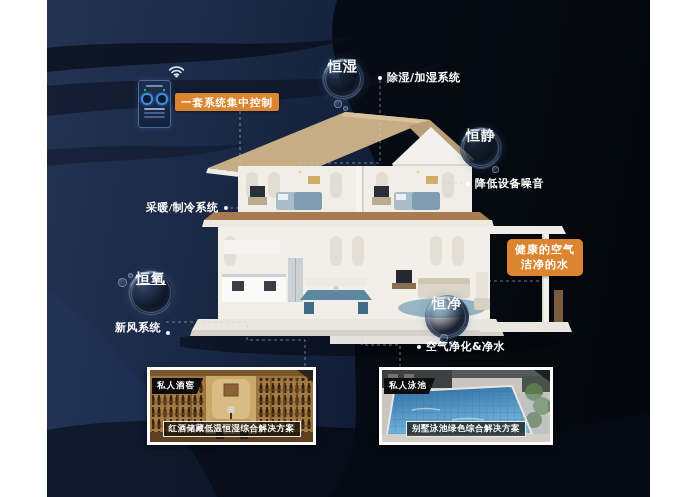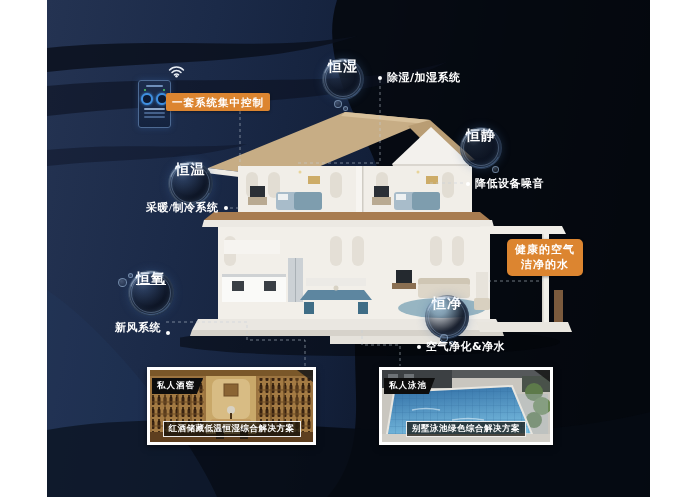--- a/index.html
+++ b/index.html
@@ -181,30 +181,27 @@
   </div>
   <svg class="wifi" width="17" height="14" viewBox="0 0 16 12">
     <g fill="none" stroke="#e8edf4" stroke-width="1.5" stroke-linecap="round">
       <path d="M1.5,5 a9,9 0 0 1 13,0"></path>
       <path d="M3.8,7.4 a5.8,5.8 0 0 1 8.4,0"></path>
       <path d="M6.1,9.6 a2.6,2.6 0 0 1 3.8,0"></path>
     </g>
     <circle cx="8" cy="11" r="1.2" fill="#e8edf4"></circle>
   </svg>
 
-  <div class="tag-orange" style="left:166px;top:93px;">一套系统集中控制</div>
+  <div class="tag-orange" style="left:175px;top:93px;">一套系统集中控制</div>
 
   <div class="bubble" style="left:322px;top:58px;width:42px;height:42px;">
     <span>恒湿</span>
   </div>
   <div class="bubble" style="left:460px;top:127px;width:42px;height:42px;">
     <span>恒静</span>
-  </div>
-  <div class="bubble" style="left:168px;top:161px;width:45px;height:45px;">
-    <span>恒温</span>
   </div>
   <div class="bubble" style="left:128px;top:270px;width:46px;height:46px;text-decoration:underline;">
     <span>恒氧</span>
   </div>
   <div class="bubble" style="left:425px;top:295px;width:44px;height:44px;">
     <span>恒净</span>
   </div>
 
   <span class="mini-bubble" style="left:334px;top:100px;width:6px;height:6px;"></span>
   <span class="mini-bubble" style="left:343px;top:106px;width:3px;height:3px;"></span>

